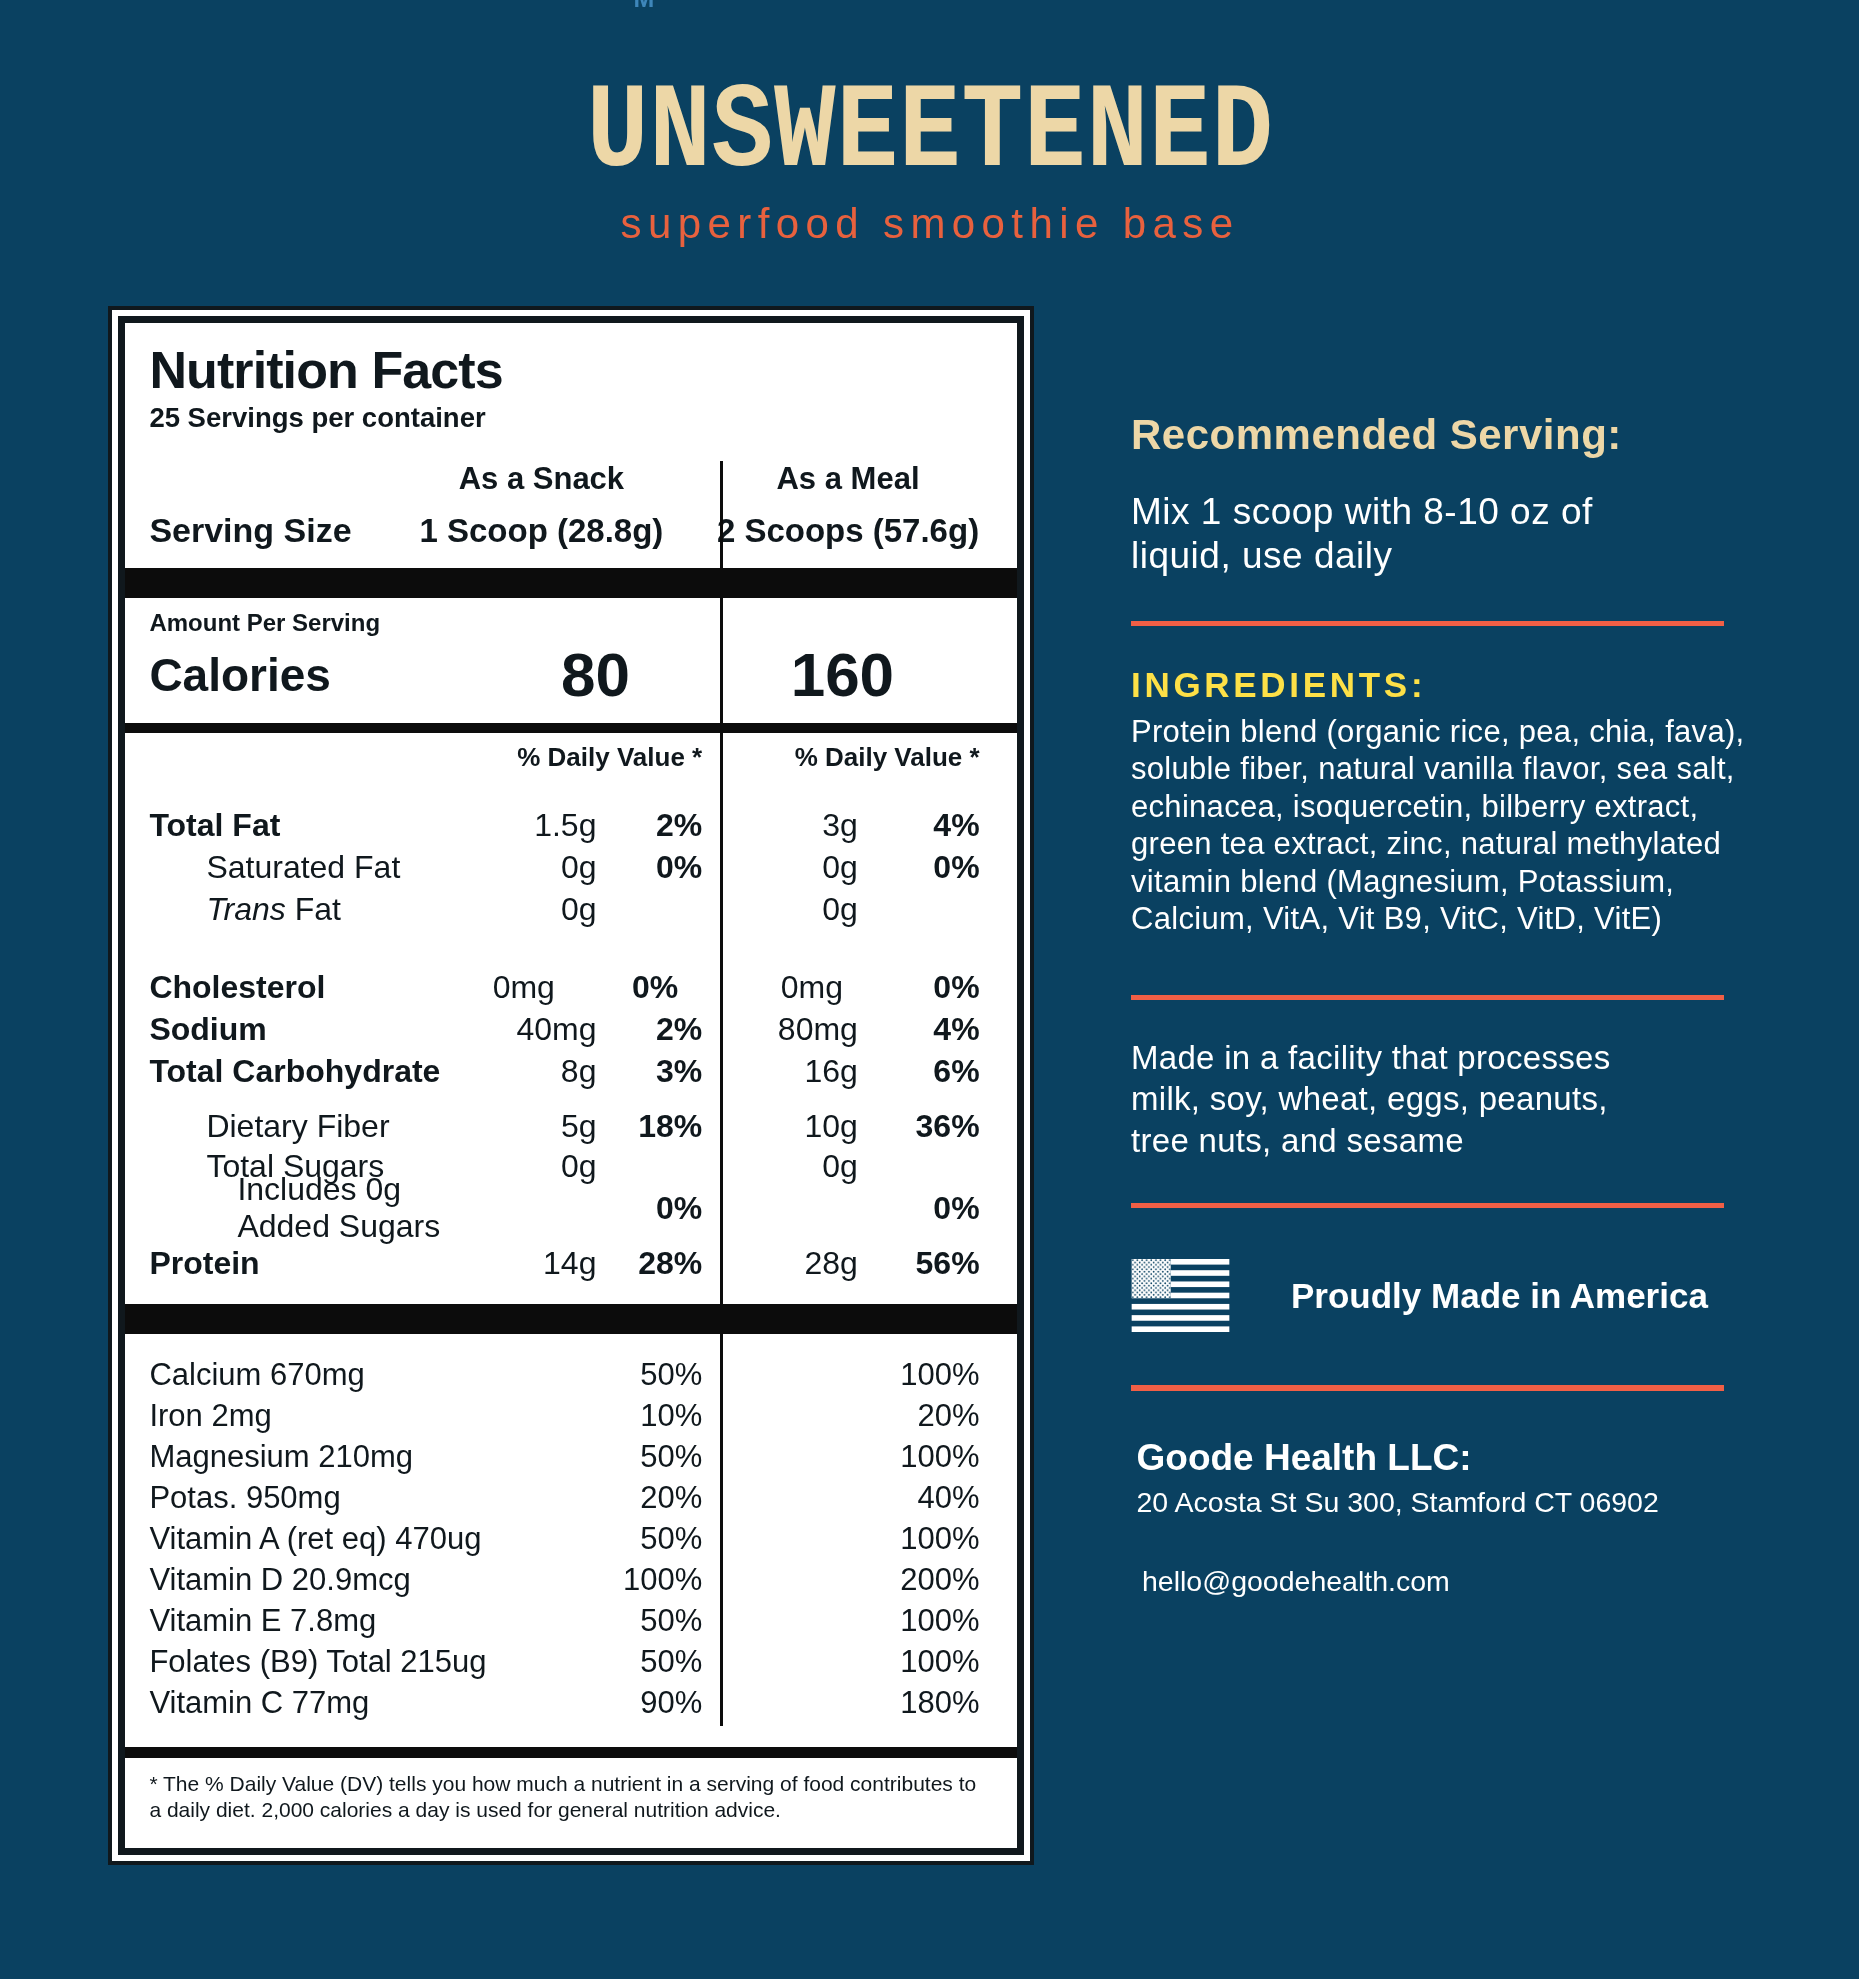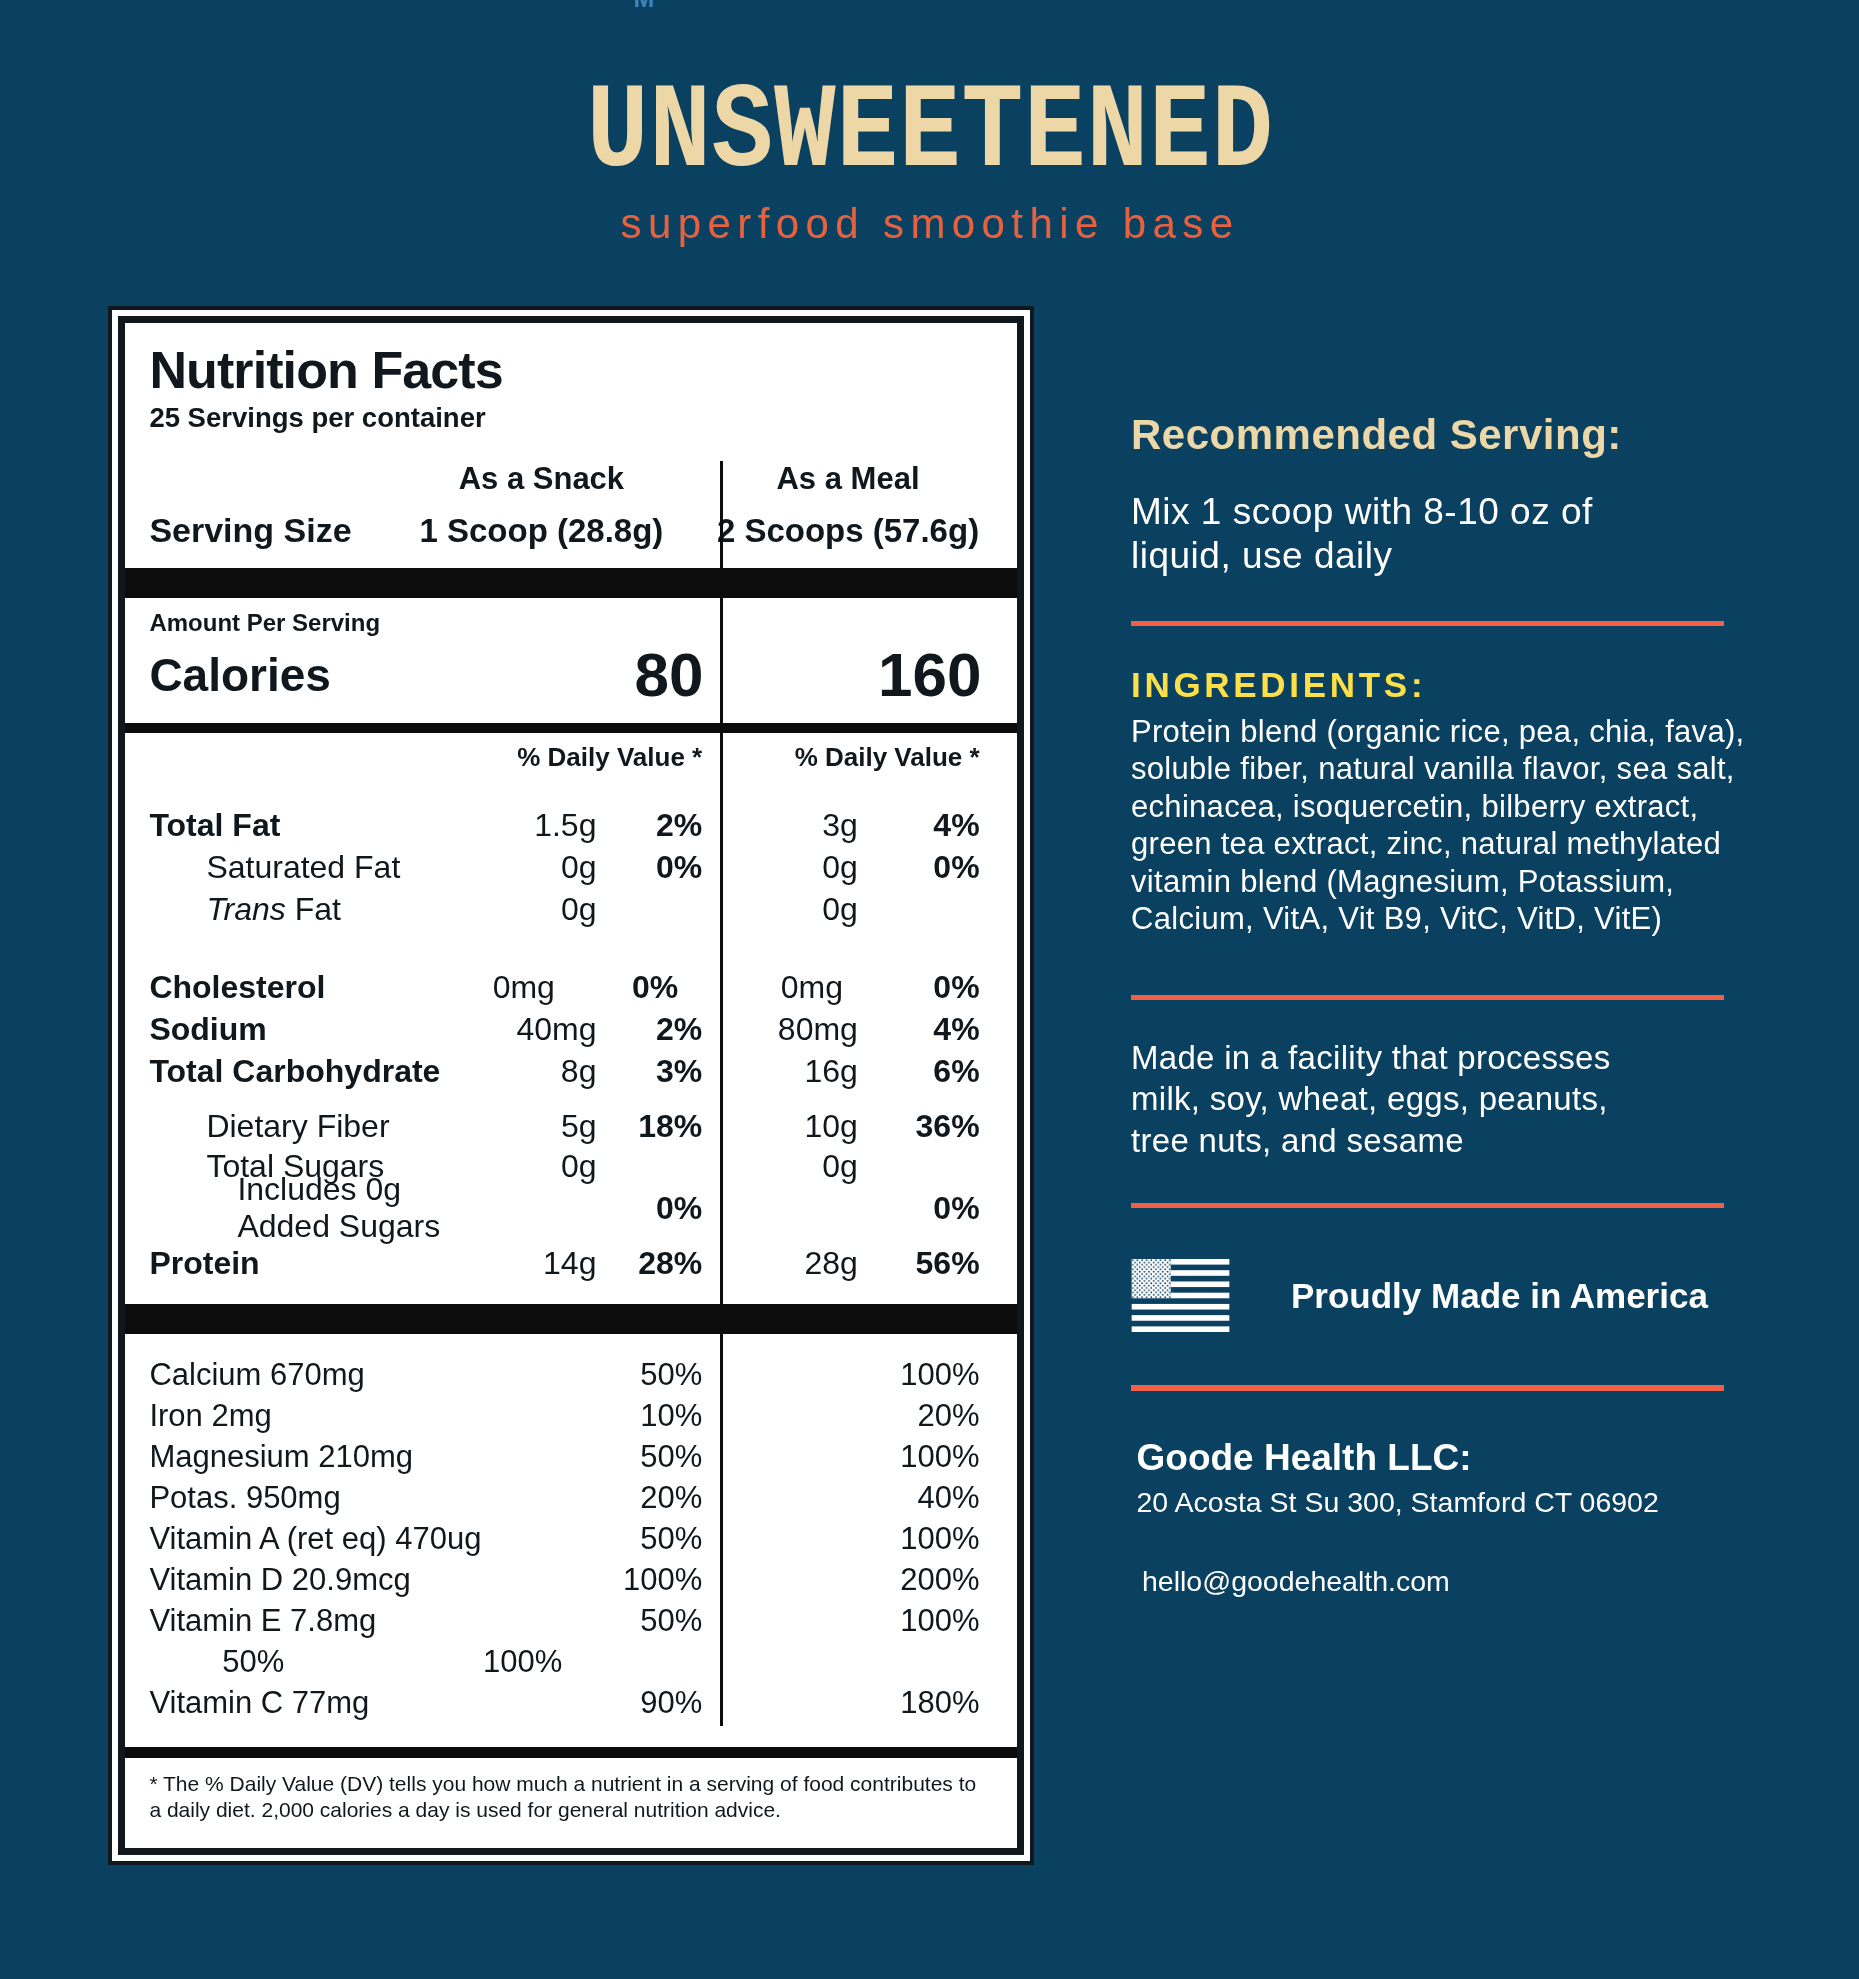--- a/index.html
+++ b/index.html
@@ -67,21 +67,21 @@
   .head-scoop{ font-size:33px; font-weight:700; }
 
   .rule{ background:#0C0C0C; margin:0 -24px; }
   .rule-xl{ height:30px; margin-top:18.4px; }
   .rule-md{ height:10px; margin-top:13px; }
   .rule-bot{ height:11px; margin-top:24px; }
 
   .aps{ font-size:24px; font-weight:700; margin-top:11px; }
   .calrow{ display:flex; align-items:center; margin-top:1.8px; }
   .cal-label{ width:338px; font-size:46px; font-weight:700; }
-  .cal-num{ font-size:62px; font-weight:700; text-align:right; }
+  .cal-num{ font-size:62px; font-weight:700; text-align:center; }
   .cal-snack{ width:216px; }
   .cal-meal{ width:278px; }
 
   .dvrow{ display:flex; margin-top:9.2px; padding-right:13px; }
   .dv-sp{ width:338px; }
   .dv-h-snack{ width:216px; text-align:right; font-size:26px; font-weight:700; }
   .dv-h-meal{ width:278px; text-align:right; font-size:26px; font-weight:700; }
 
   .nrows{ margin-top:31px; }
   .nrow{ display:flex; padding-right:13px; height:42px; align-items:center; font-size:32px; }
@@ -295,20 +295,21 @@
           <span class="vlab">Vitamin D 20.9mcg</span>
           <span class="vsn">100%</span>
           <span class="vml">200%</span>
         </div>
         <div class="vrow">
           <span class="vlab">Vitamin E 7.8mg</span>
           <span class="vsn">50%</span>
           <span class="vml">100%</span>
         </div>
         <div class="vrow">
+          <span class="vlab">Folates (B9) Total 215ug</span>
           <span class="vsn">50%</span>
           <span class="vml">100%</span>
         </div>
         <div class="vrow">
           <span class="vlab">Vitamin C 77mg</span>
           <span class="vsn">90%</span>
           <span class="vml">180%</span>
         </div>
       </div>
 

